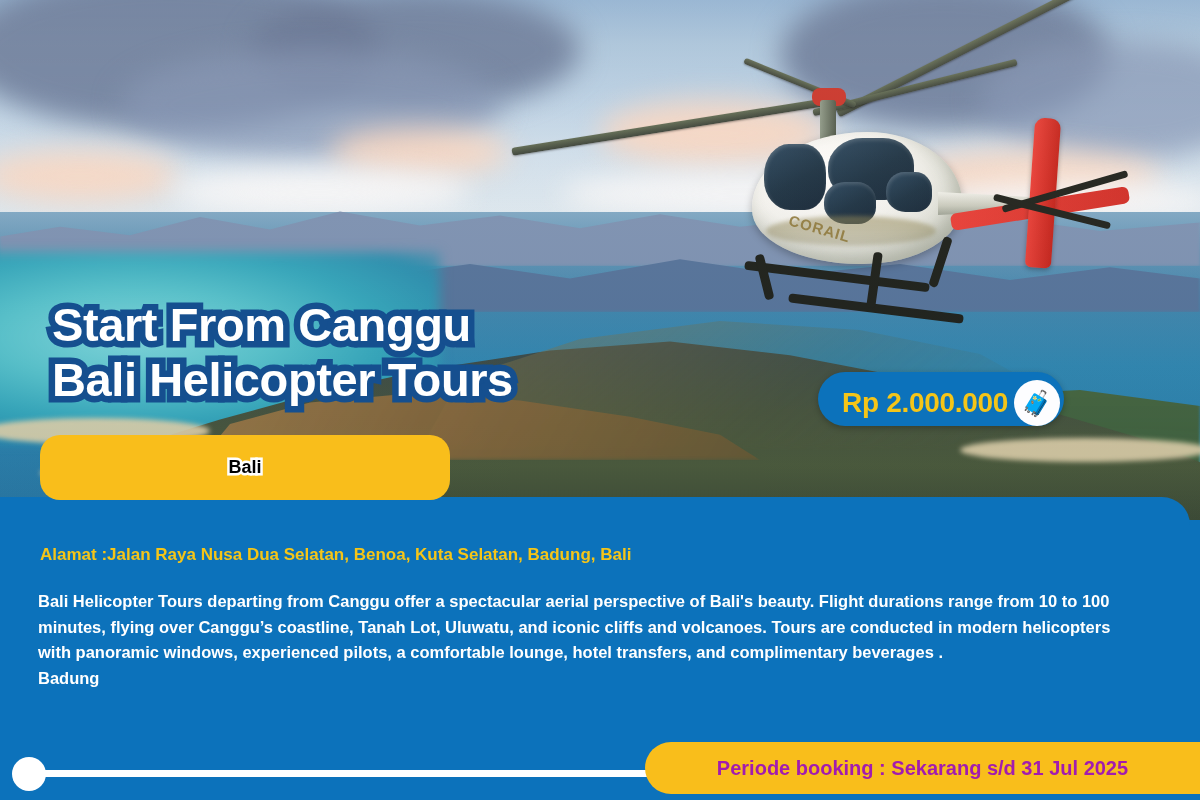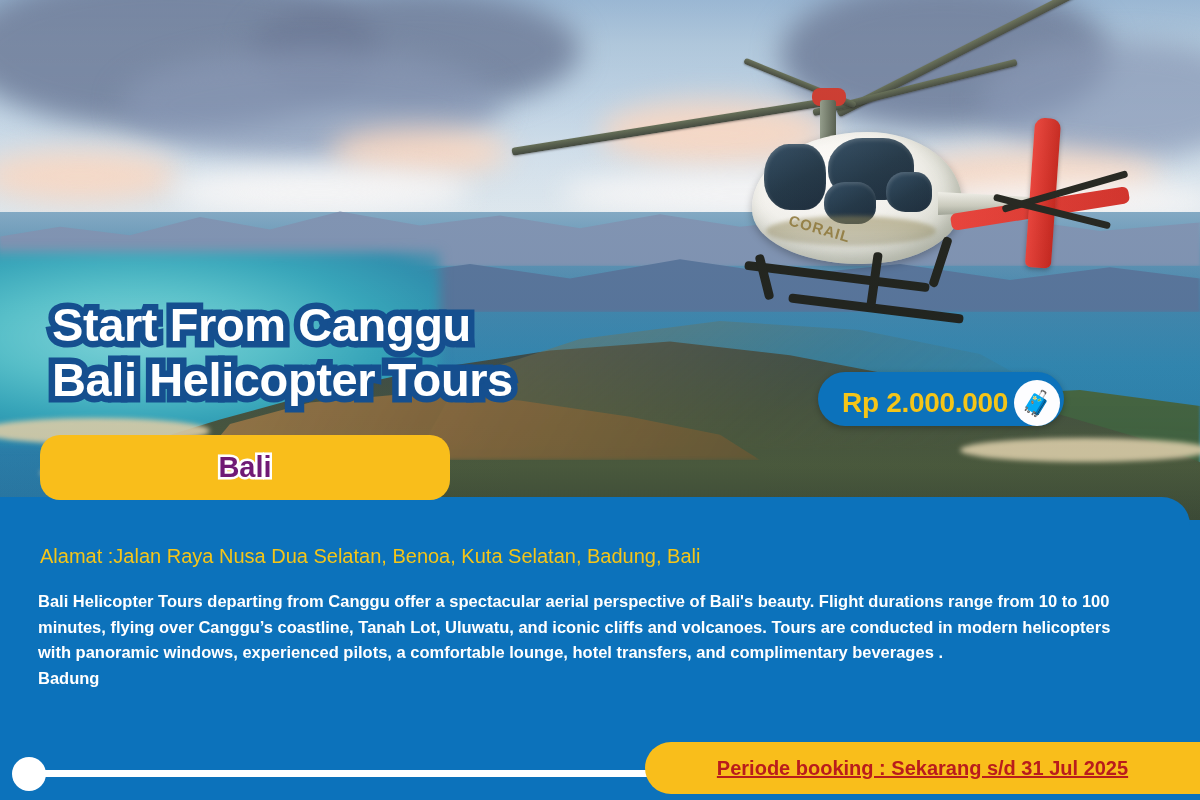--- a/index.html
+++ b/index.html
@@ -198,21 +198,21 @@
     white-space:nowrap;
   }
 
   
   .loc-pill {
     position:absolute; left:40px; top:435px; width:410px; height:65px;
     background:#F9BE1B; border-radius:20px; z-index:7;
     display:flex; align-items:center; justify-content:center;
   }
   .loc-pill span {
-    font-size:29px; font-weight:bold; color:#701a75;
+    font-size:18px; font-weight:bold; color:#000000;
     -webkit-text-stroke:5px #ffffff; paint-order:stroke fill;
   }
 
   
   .price-badge {
     position:absolute; left:818px; top:372px; height:54px;
     background:#0C72BB; border-radius:30px; z-index:7;
     display:flex; align-items:center; padding:8px 4px 0 24px; gap:6px;
     box-shadow:0 2px 6px rgba(0,0,0,.25);
   }
@@ -229,21 +229,21 @@
 
   
   .panel {
     position:absolute; left:0; top:497px; width:1190px; height:303px;
     background:#0C72BB;
     border-radius:0 28px 0 0;
     z-index:5;
   }
   .addr {
     position:absolute; left:40px; top:48px;
-    font-size:20px; font-weight:normal; color:#F5C518;
+    font-size:17px; font-weight:bold; color:#F5C518;
     white-space:nowrap;
   }
   .addr .lbl { color:#F5C518; }
   .desc {
     position:absolute; left:38px; top:92px; width:1100px;
     font-size:16.5px; font-weight:bold; color:#ffffff;
     line-height:1.56;
   }
 
   
@@ -256,21 +256,21 @@
     background:#ffffff; z-index:8;
   }
 
   
   .book-pill {
     position:absolute; left:645px; top:742px; width:555px; height:52px;
     background:#F9BE1B; border-radius:26px 0 0 26px; z-index:9;
     display:flex; align-items:center; justify-content:center;
   }
   .book-pill span {
-    font-size:20px; font-weight:bold; color:#b91c1c; white-space:nowrap;text-decoration:underline;
+    font-size:20px; font-weight:bold; color:#a21caf; white-space:nowrap;
   }
 </style>
 </head>
 <body>
 
 <div id="poster">
 
   <div class="photo">
     <div class="sky"></div>
 

